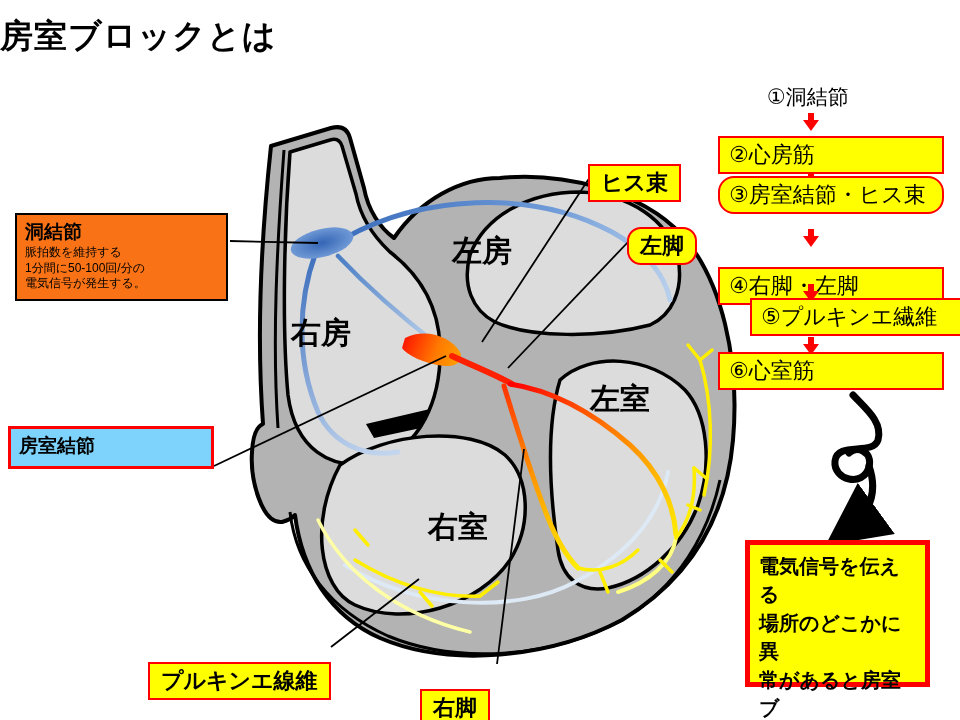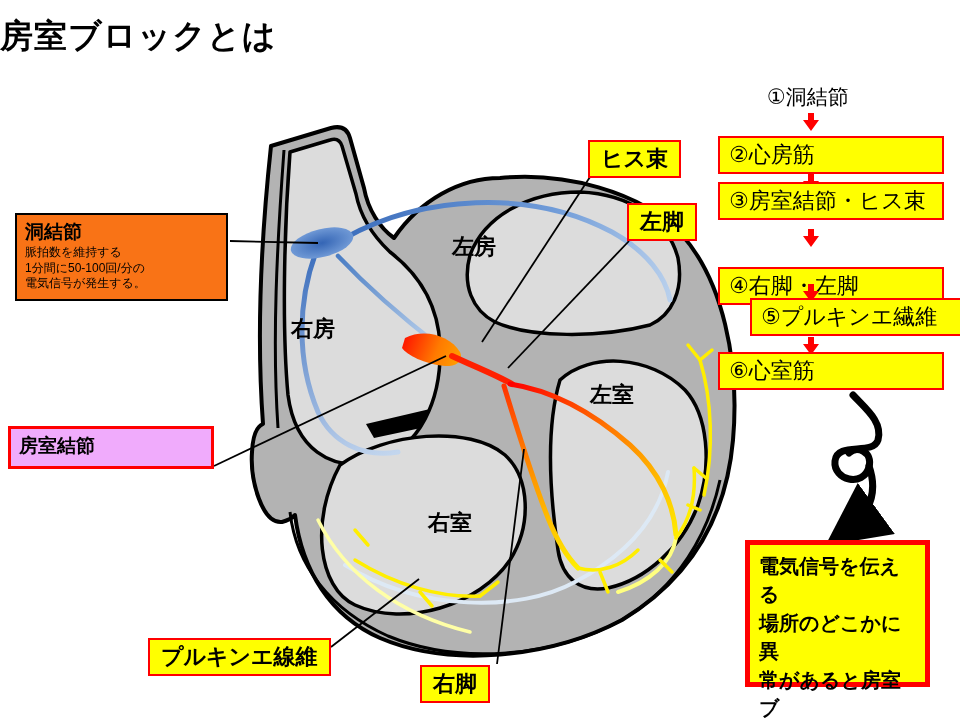--- a/index.html
+++ b/index.html
@@ -10,50 +10,50 @@
     color:#000;
   }
   .abs{position:absolute;}
   #title{
     left:0;top:14px;width:796px;text-align:left;
     font-size:33px;font-weight:bold;letter-spacing:1px;
   }
   
   #heart-svg{left:0;top:0;width:960px;height:720px;}
   
-  .chamber{font-size:22px;font-weight:bold;line-height:1;}
+  .chamber{font-size:30px;font-weight:bold;line-height:1;}
   #lbl-la{left:452px;top:236px;}
   #lbl-ra{left:291px;top:318px;}
   #lbl-lv{left:590px;top:384px;font-family:Liberation Serif, serif;}
   #lbl-rv{left:428px;top:512px;font-family:Liberation Serif, serif;}
   
   .tag{
     background:#ffff00;border:2px solid #ff0000;
     font-size:22px;font-weight:bold;line-height:30px;
-    padding:2px 11px;white-space:nowrap;
+    padding:2px 11px;white-space:nowrap;margin-top:24px;
   }
   #tag-his{left:588px;top:140px;}
-  #tag-lbb{left:627px;top:203px;}
+  #tag-lbb{left:627px;top:203px;border-radius:14px;}
   #tag-purkinje{left:148px;top:638px;}
   #tag-rbb{left:420px;top:665px;}
   
   .callout{padding:5px 8px 7px 8px;box-sizing:border-box;}
   .callout .head{font-size:19px;font-weight:bold;line-height:1.3;}
   .callout .body{font-size:12px;line-height:1.32;white-space:pre-line;}
   #sinus-box{left:15px;top:213px;width:213px;background:#f97316;border:2px solid #000;}
-  #avnode-box{left:8px;top:426px;width:206px;background:#f0abfc;border:3px solid #ff0000;}
+  #avnode-box{left:8px;top:426px;width:206px;background:#7dd3fc;border:3px solid #ff0000;}
   
   #flow-start{left:728px;top:84px;font-size:21px;line-height:1.2;margin-left:39px;}
   .flow-box{
     left:718px;width:226px;height:38px;box-sizing:border-box;
     background:#ffff00;border:2px solid #ff0000;
     font-size:22px;line-height:33px;padding-left:9px;white-space:nowrap;
   }
   #flow-box-0{top:136px;}
-  #flow-box-1{top:182px;}
+  #flow-box-1{top:176px;border-radius:16px;}
   #flow-box-2{top:247px;margin-top:20px;}
   #flow-box-3{top:298px;margin-left:32px;}
   #flow-box-4{top:352px;}
   .flow-arrow{left:803px;width:16px;height:18px;}
   #fa-0{top:113px;}
   #fa-1{top:174px;}
   #fa-2{top:229px;}
   #fa-3{top:284px;}
   #fa-4{top:337px;}
   

